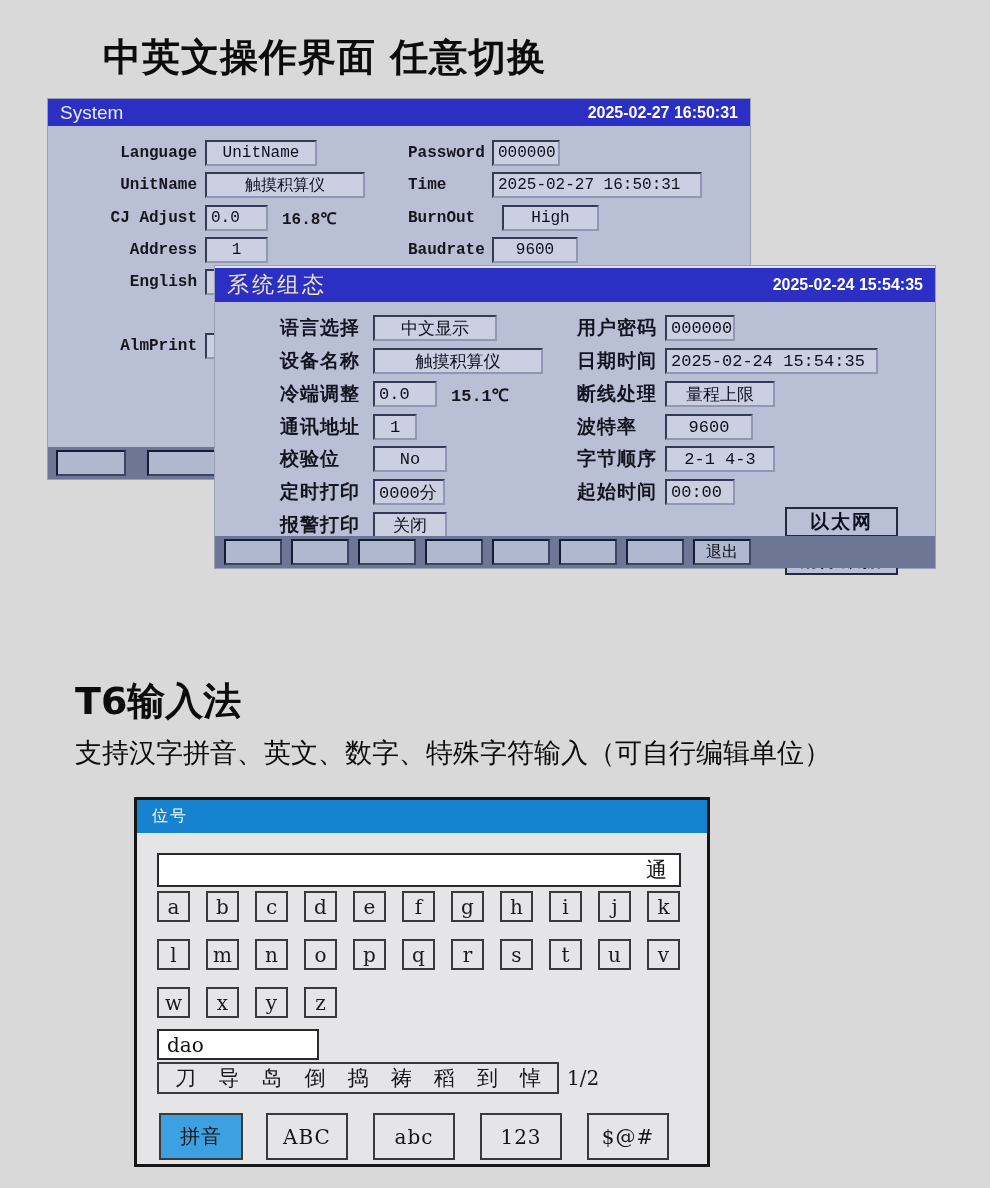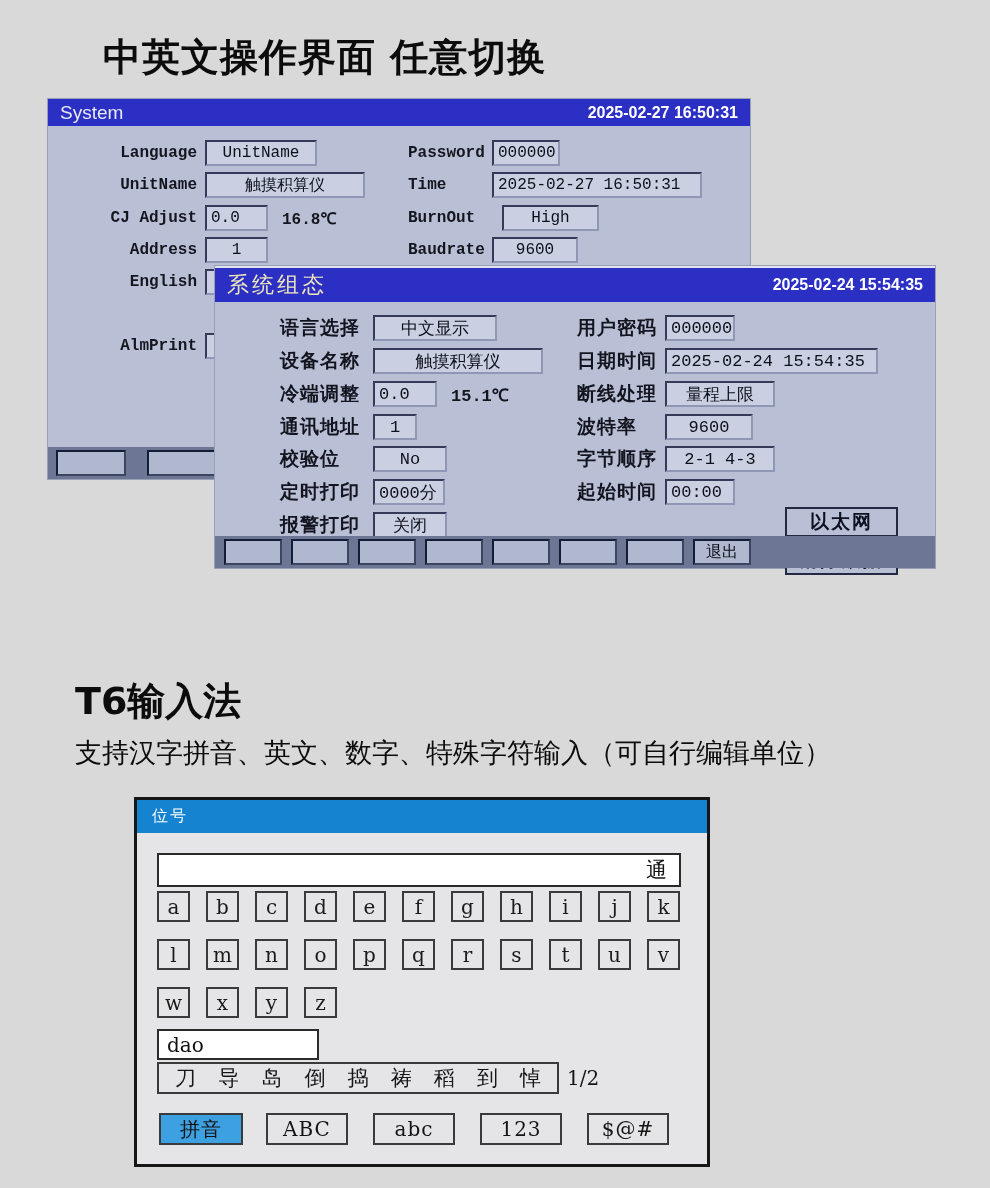--- a/index.html
+++ b/index.html
@@ -140,21 +140,21 @@
     display:flex; align-items:center; justify-content:space-between;
     padding:0 16px;
     font-family:"DejaVu Serif","Liberation Serif",serif; font-size:21px; color:#161616;
   }
   .cands span { cursor:pointer; }
   .pageind {
     position:absolute; left:430px; top:262px; height:32px; line-height:32px;
     font-family:"DejaVu Serif","Liberation Serif",serif; font-size:20px; color:#161616;
   }
   .mode {
-    position:absolute; top:313px; width:82px; height:32px;
+    position:absolute; top:313px; width:82px; height:47px;
     border:2px solid #3a3a3a; background:#e5e5e7;
     display:flex; align-items:center; justify-content:center;
     font-family:"DejaVu Serif","Liberation Serif",serif;
     font-size:20px; color:#141414; cursor:pointer; letter-spacing:1px;
   }
   .mode.active { background:#3da0e0; width:84px; }
 </style>
 </head>
 <body>
 

